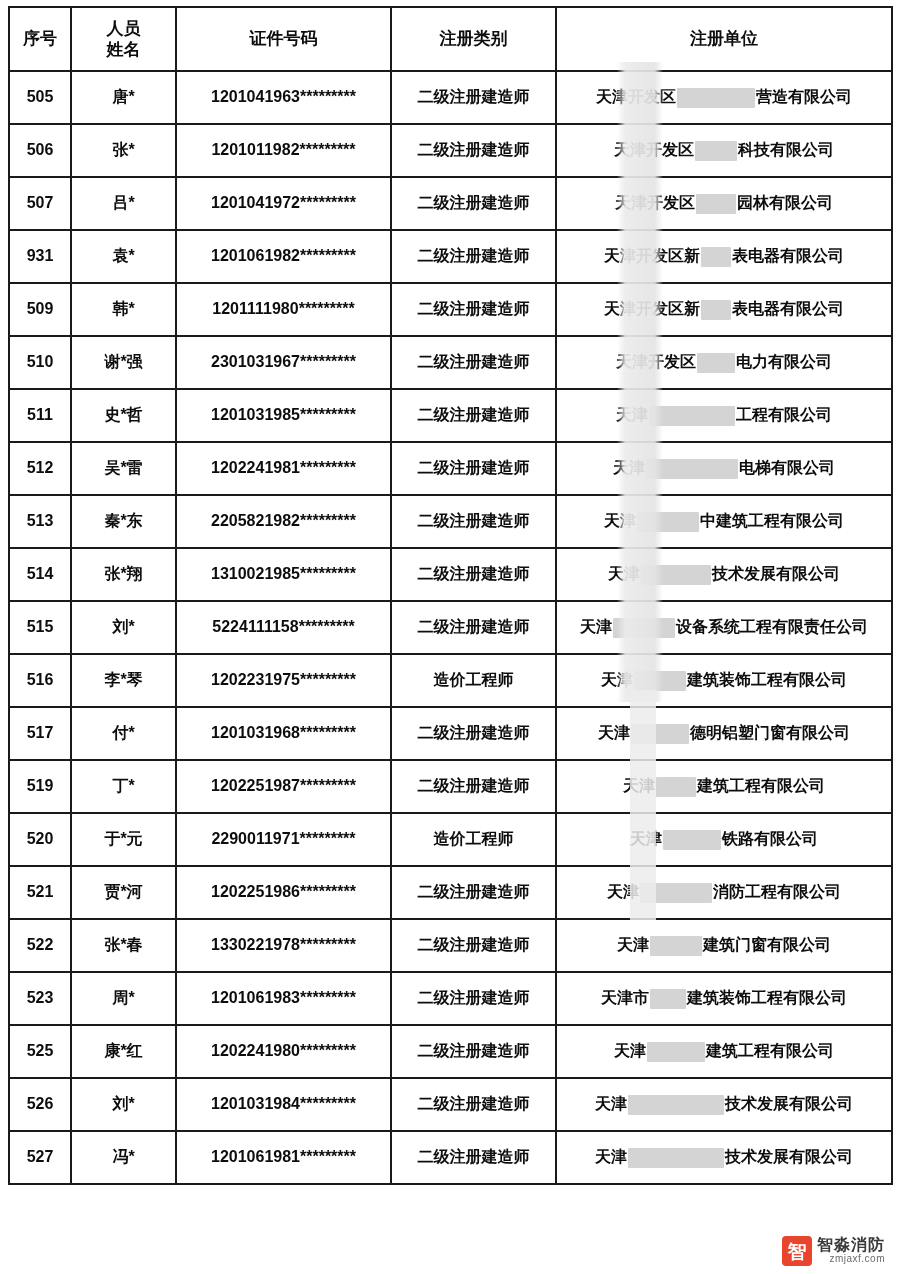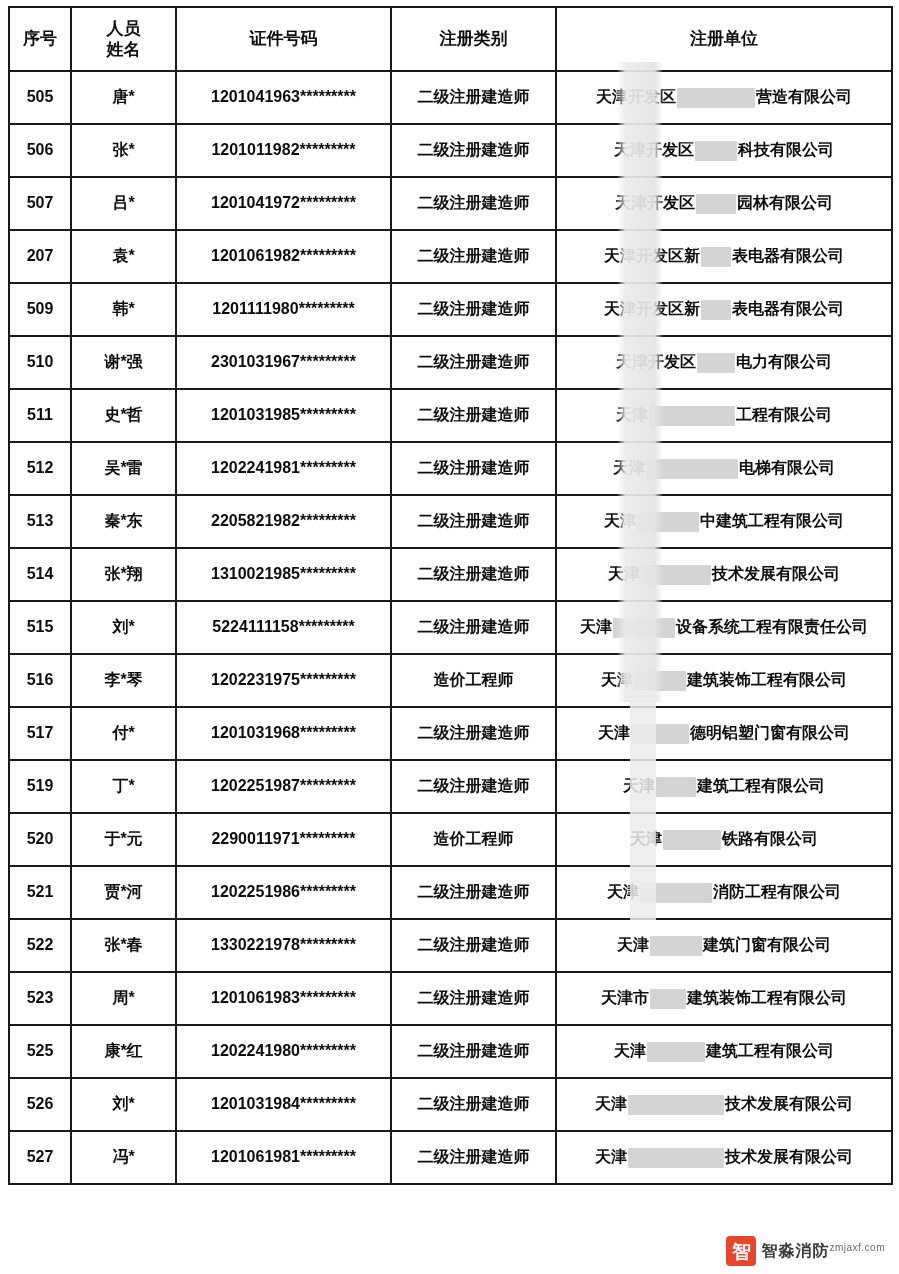--- a/index.html
+++ b/index.html
@@ -119,33 +119,34 @@
     display: flex;
     align-items: center;
     justify-content: center;
     color: #ffffff;
     font-size: 19px;
     font-weight: bold;
     line-height: 1;
   }
   .wm-text {
     display: flex;
-    flex-direction: row;
+    flex-direction: column;
     line-height: 1.05;
   }
   .wm-cn {
     font-size: 16px;
     font-weight: bold;
     color: #3a3a3a;
     letter-spacing: 1px;
   }
   .wm-en {
     font-size: 10px;
     color: #6b6b6b;
     letter-spacing: 0.5px;
+    text-align: right;
   }
 </style>
 </head>
 <body>
 
 <div class="page">
 
   <table class="reg-table">
     <colgroup>
       <col class="c-index">
@@ -190,21 +191,21 @@
           <td class="cell-org"><span>天津开发区</span><span class="mask" style="width: 42px;"></span><span>科技有限公司</span></td>
         </tr>
         <tr>
           <td>507</td>
           <td>吕*</td>
           <td class="cell-id">1201041972*********</td>
           <td>二级注册建造师</td>
           <td class="cell-org"><span>天津开发区</span><span class="mask" style="width: 40px;"></span><span>园林有限公司</span></td>
         </tr>
         <tr>
-          <td>207</td>
+          <td>931</td>
           <td>袁*</td>
           <td class="cell-id">1201061982*********</td>
           <td>二级注册建造师</td>
           <td class="cell-org"><span>天津开发区新</span><span class="mask" style="width: 30px;"></span><span>表电器有限公司</span></td>
         </tr>
         <tr>
           <td>509</td>
           <td>韩*</td>
           <td class="cell-id">1201111980*********</td>
           <td>二级注册建造师</td>

